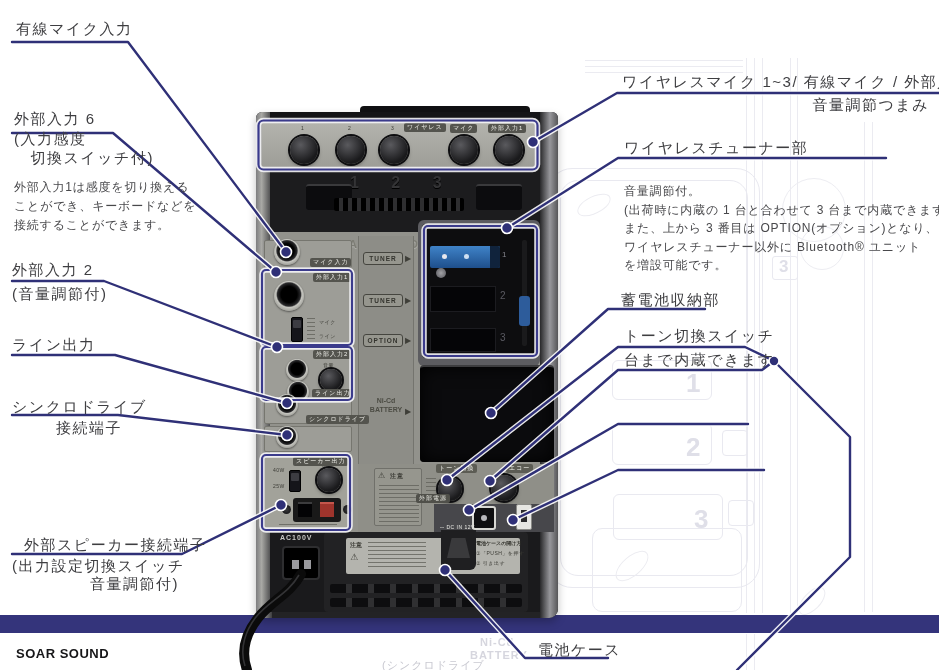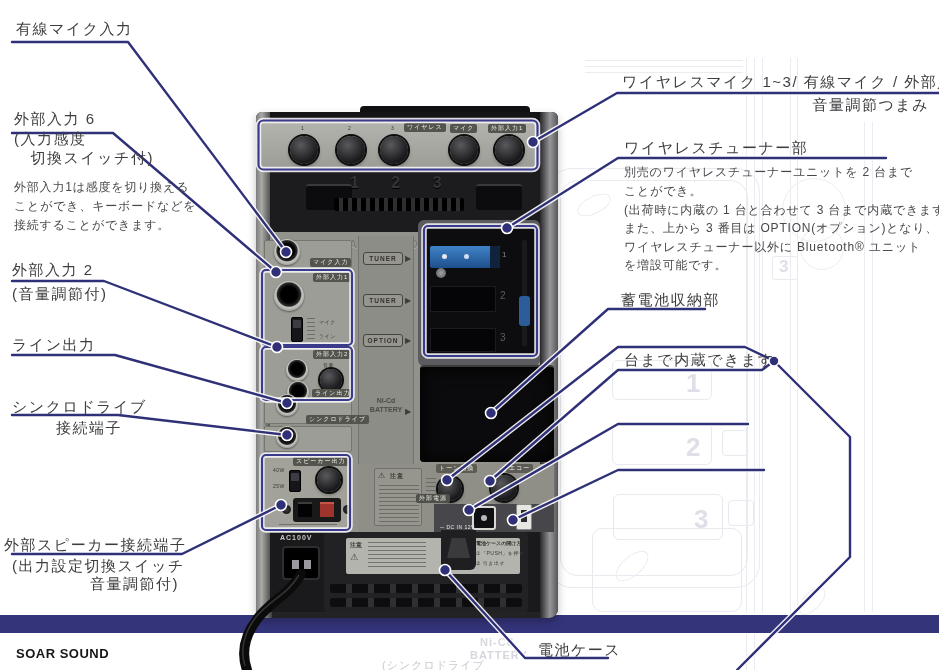--- a/index.html
+++ b/index.html
@@ -325,35 +325,35 @@
   <div class="b" style="left:14px;top:198px;">ことができ、キーボードなどを</div>
 
   <div class="h" style="left:12px;top:261px;">外部入力 2</div>
   <div class="h" style="left:12px;top:285px;">(音量調節付)</div>
 
   <div class="h" style="left:12px;top:336px;">ライン出力</div>
 
   <div class="h" style="left:12px;top:398px;">シンクロドライブ</div>
   <div class="h" style="left:56px;top:419px;">接続端子</div>
 
-  <div class="h" style="left:4px;top:536px;">外部スピーカー接続端子</div>
+  <div class="h" style="left:24px;top:536px;">外部スピーカー接続端子</div>
   <div class="h" style="left:12px;top:557px;">(出力設定切換スイッチ</div>
   <div class="h" style="left:90px;top:575px;">音量調節付)</div>
 
   <div class="h" style="left:622px;top:73px;">ワイヤレスマイク 1~3/ 有線マイク / 外部入力 1</div>
   <div class="h" style="right:10px;top:96px;text-align:right;">音量調節つまみ</div>
 
   <div class="h" style="left:624px;top:139px;">ワイヤレスチューナー部</div>
-  <div class="b" style="left:624px;top:164px;">別売のワイヤレスチューナーユニットを 2 台まで</div>
-  <div class="b" style="left:624px;top:183px;">ことができ。</div>
+  <div class="b" style="left:624px;top:183px;">音量調節付。</div>
   <div class="b" style="left:624px;top:202px;">(出荷時に内蔵の 1 台と合わせて 3 台まで内蔵できます。)</div>
   <div class="b" style="left:624px;top:220px;">また、上から 3 番目は OPTION(オプション)となり、</div>
   <div class="b" style="left:624px;top:239px;">ワイヤレスチューナー以外に Bluetooth® ユニット</div>
   <div class="b" style="left:624px;top:257px;">を増設可能です。</div>
 
   <div class="h" style="left:621px;top:291px;">蓄電池収納部</div>
+  <div class="h" style="left:624px;top:327px;">トーン切換スイッチ</div>
   <div class="h" style="left:624px;top:351px;">台まで内蔵できます</div>
 
   <div class="h" style="left:538px;top:641px;">電池ケース</div>
 
   <div class="brand">SOAR SOUND</div>
 
 </div>
 
 </body></html>

